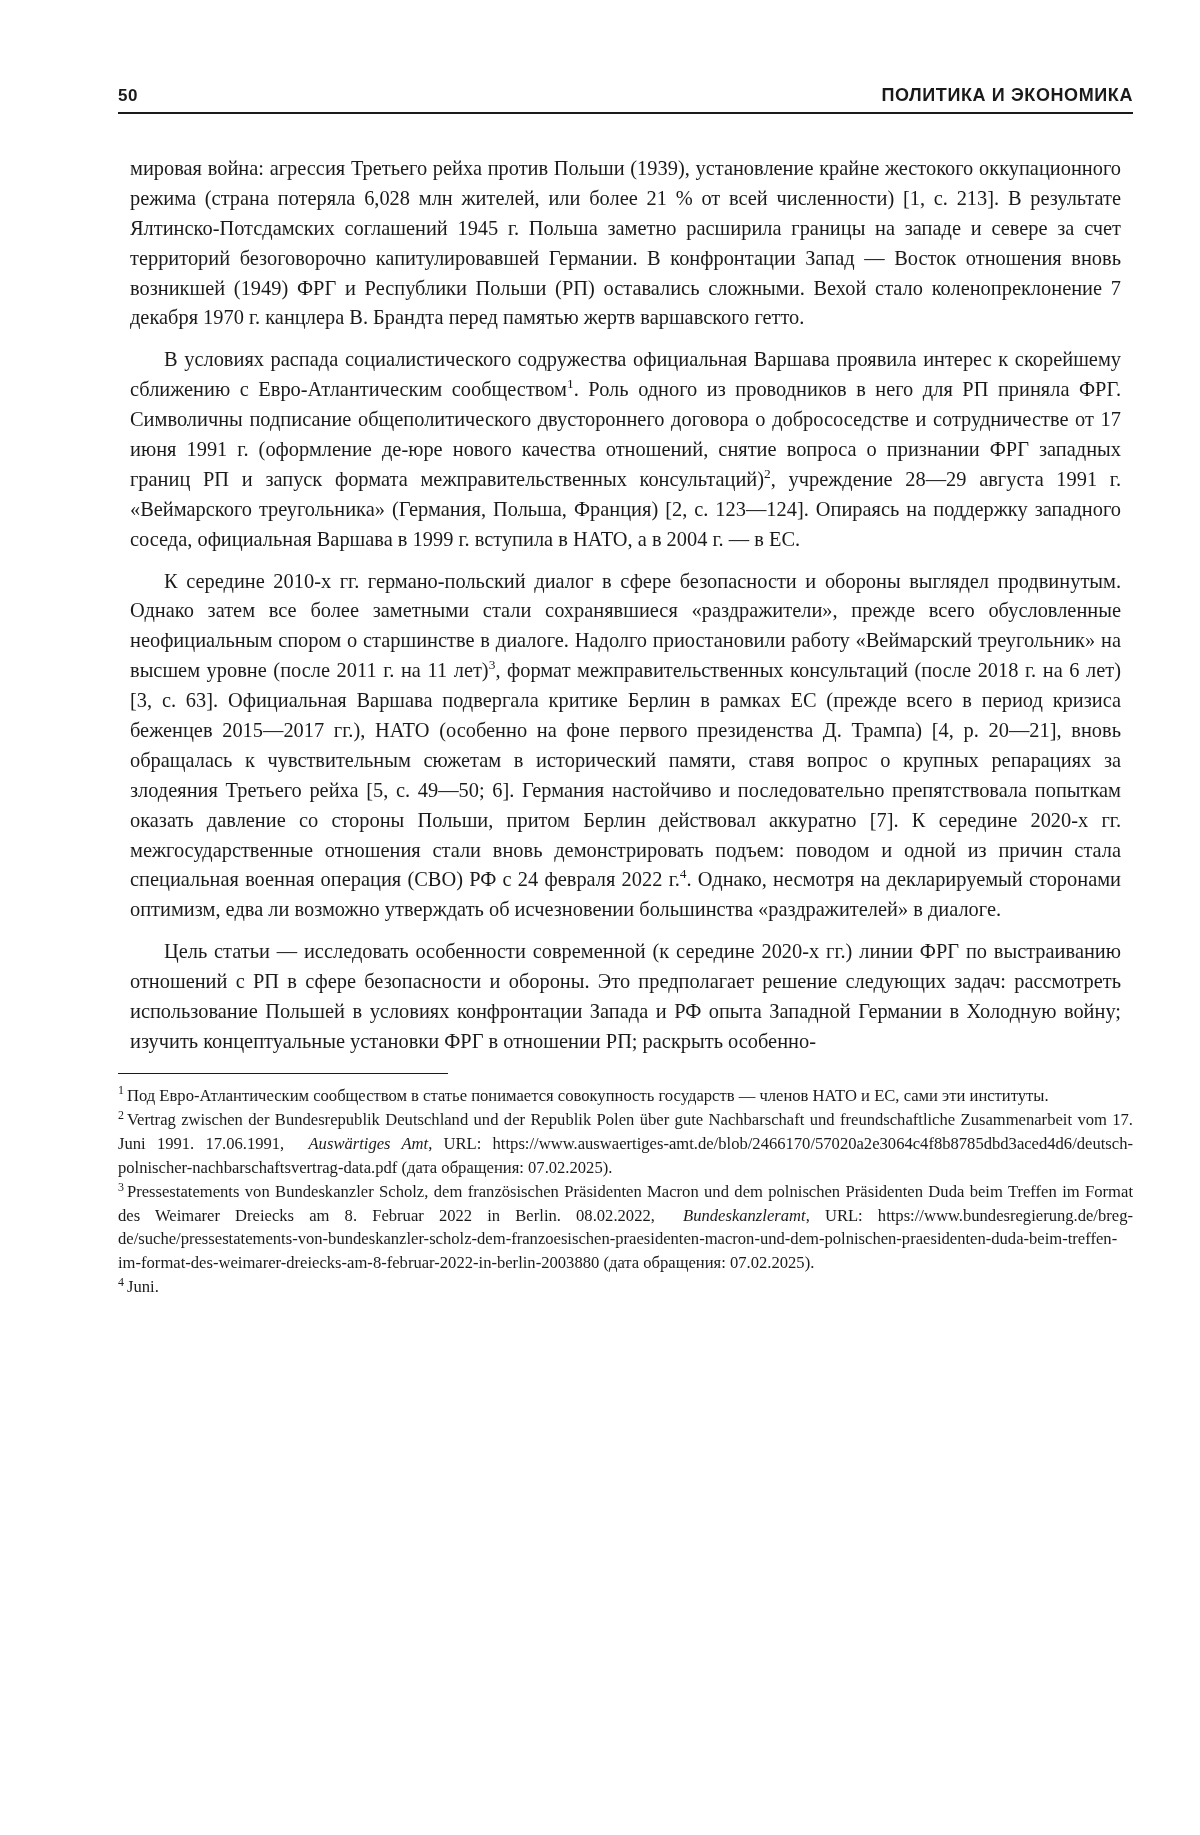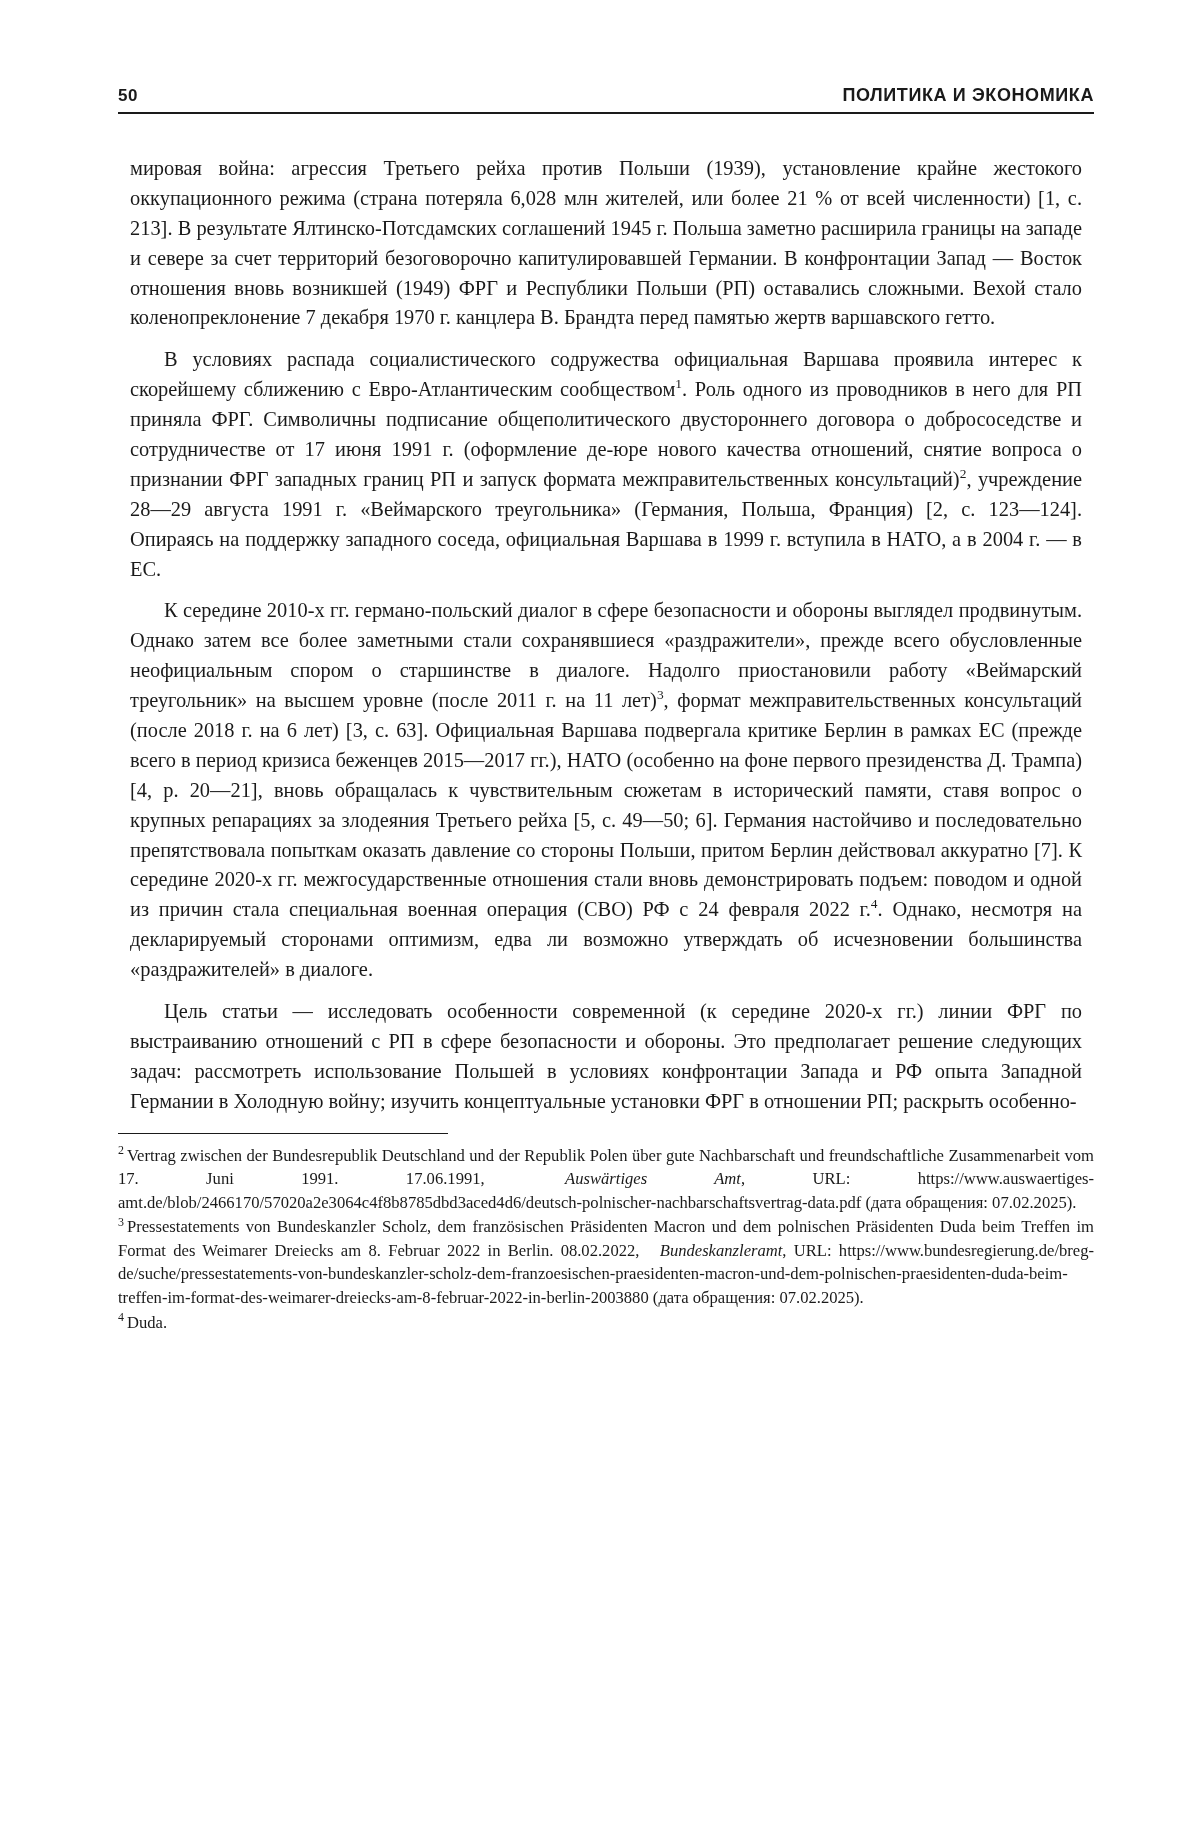--- a/index.html
+++ b/index.html
@@ -11,21 +11,21 @@
     width: 1200px;
     height: 1835px;
     font-family: "Liberation Serif", serif;
     color: #1a1a1a;
   }
   .page {
     position: relative;
     width: 1200px;
     height: 1835px;
     box-sizing: border-box;
-    padding: 85px 106px 40px 118px;
+    padding: 85px 67px 40px 118px;
   }
   .running-head {
     display: flex;
     justify-content: space-between;
     align-items: baseline;
     font-family: "Liberation Sans", sans-serif;
     font-size: 16px;
     letter-spacing: 0.5px;
     padding-bottom: 6px;
     border-bottom: 2px solid #1a1a1a;
@@ -102,22 +102,23 @@
     <p class="indent"><span>К середине 2010-х гг. германо-польский диалог в сфере безопасности и обороны выглядел продвинутым. Однако затем все более заметными стали сохранявшиеся «раздражители», прежде всего обусловленные неофициальным спором о старшинстве в диалоге. Надолго приостановили работу «Веймарский треугольник» на высшем уровне (после 2011 г. на 11 лет)</span><sup>3</sup><span>, формат межправительственных консультаций (после 2018 г. на 6 лет) [3, с. 63]. Официальная Варшава подвергала критике Берлин в рамках ЕС (прежде всего в период кризиса беженцев 2015—2017 гг.), НАТО (особенно на фоне первого президенства Д. Трампа) [4, p. 20—21], вновь обращалась к чувствительным сюжетам в историчеcкий памяти, ставя вопрос о крупных репарациях за злодеяния Третьего рейха [5, с. 49—50; 6]. Германия настойчиво и последовательно препятствовала попыткам оказать давление со стороны Польши, притом Берлин действовал аккуратно [7]. К середине 2020-х гг. межгосударственные отношения стали вновь демонстрировать подъем: поводом и одной из причин стала специальная военная операция (СВО) РФ с 24 февраля 2022 г.</span><sup>4</sup><span>. Однако, несмотря на декларируемый сторонами оптимизм, едва ли возможно утверждать об исчезновении большинства «раздражителей» в диалоге.</span></p>
 
     <p class="indent"><span>Цель статьи — исследовать особенности современной (к середине 2020-х гг.) линии ФРГ по выстраиванию отношений с РП в сфере безопасности и обороны. Это предполагает решение следующих задач: рассмотреть использование Польшей в условиях конфронтации Запада и РФ опыта Западной Германии в Холодную войну; изучить концептуальные установки ФРГ в отношении РП; раскрыть особенно-</span></p>
 
   </div>
 
   <div class="footnote-rule"></div>
 
   <div class="footnotes">
 
+    <p><span class="fn-marker">1</span><span>Под Евро-Атлантическим сообществом в статье понимается совокупность государств — членов НАТО и ЕС, сами эти институты.</span></p>
 
     <p><span class="fn-marker">2</span><span>Vertrag zwischen der Bundesrepublik Deutschland und der Republik Polen über gute Nachbarschaft und freundschaftliche Zusammenarbeit vom 17. Juni 1991. 17.06.1991, </span><span class="it">Auswärtiges Amt</span><span>, URL: https://www.auswaertiges-amt.de/blob/2466170/57020a2e3064c4f8b8785dbd3aced4d6/deutsch-polnischer-nachbarschaftsvertrag-data.pdf (дата обращения: 07.02.2025).</span></p>
 
     <p><span class="fn-marker">3</span><span>Pressestatements von Bundeskanzler Scholz, dem französischen Präsidenten Macron und dem polnischen Präsidenten Duda beim Treffen im Format des Weimarer Dreiecks am 8. Februar 2022 in Berlin. 08.02.2022, </span><span class="it">Bundeskanzleramt</span><span>, URL: https://www.bundesregierung.de/breg-de/suche/pressestatements-von-bundeskanzler-scholz-dem-franzoesischen-praesidenten-macron-und-dem-polnischen-praesidenten-duda-beim-treffen-im-format-des-weimarer-dreiecks-am-8-februar-2022-in-berlin-2003880 (дата обращения: 07.02.2025).</span></p>
 
-    <p><span class="fn-marker">4</span><span>Duda.</span></p>
+    <p><span class="fn-marker">4</span><span>Juni.</span></p>
 
   </div>
 
 </div>
 
 </body></html>

